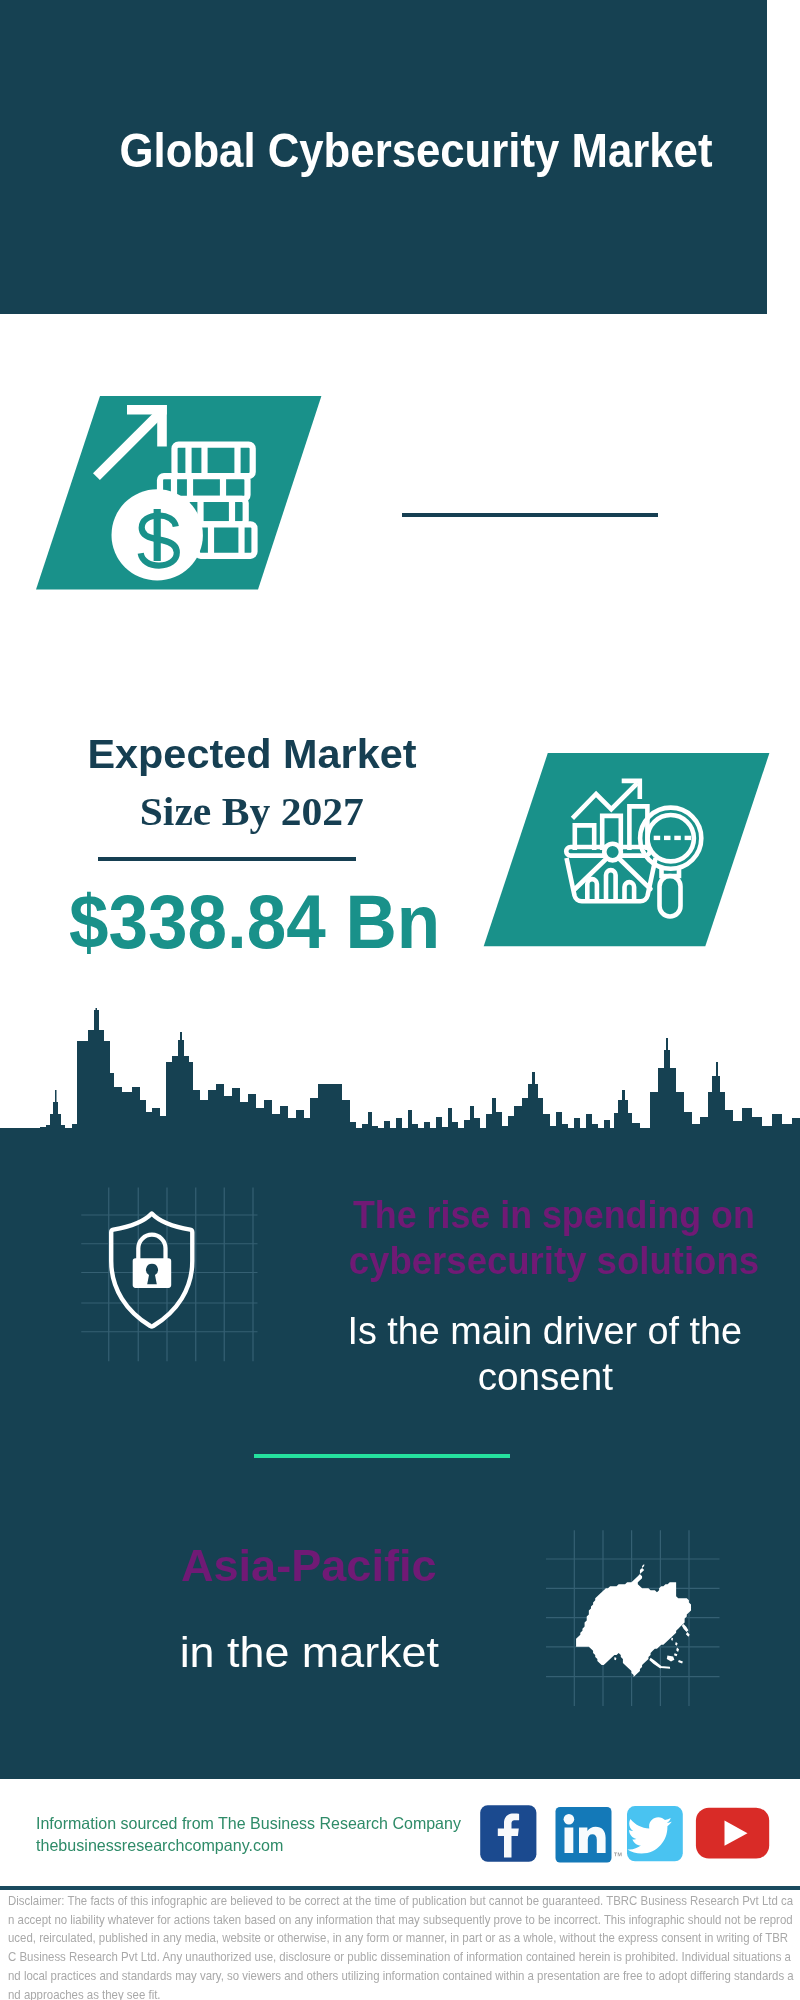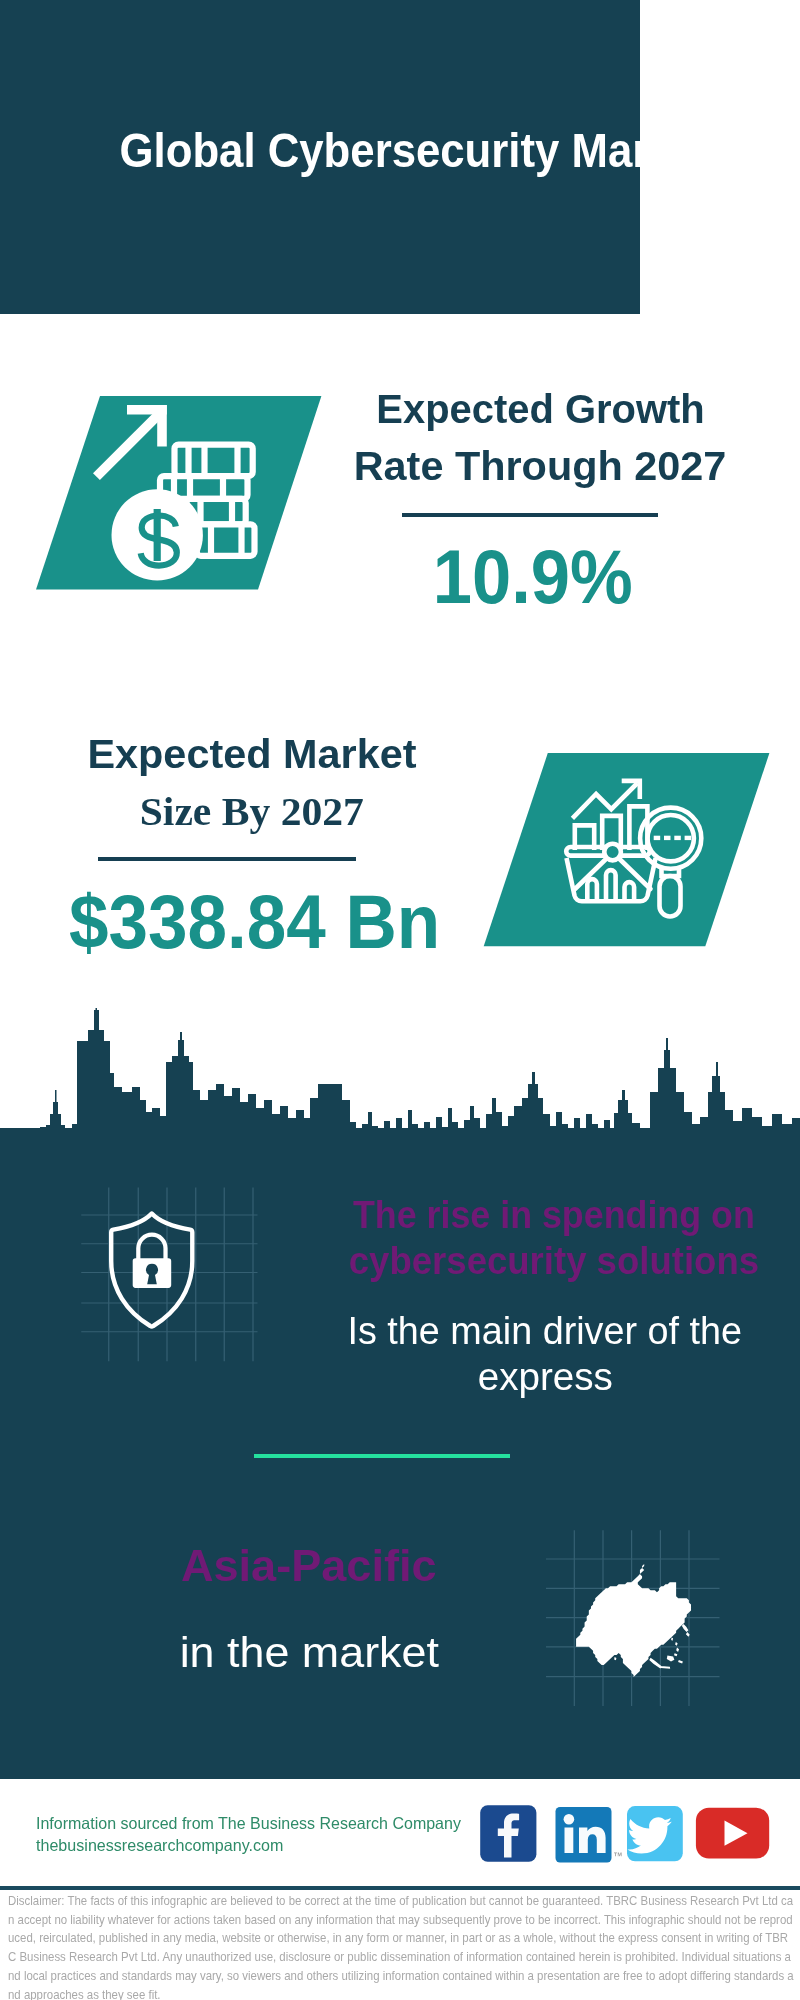--- a/index.html
+++ b/index.html
@@ -1,21 +1,21 @@
 <!DOCTYPE html>
 <html><head>
 <meta charset="utf-8">
 <style>
   * { margin:0; padding:0; box-sizing:border-box; }
   html,body { width:800px; height:2000px; }
   body { font-family:"Liberation Sans", sans-serif; background:#ffffff; overflow:hidden; }
   .page { position:relative; width:800px; height:2000px; background:#fff; overflow:hidden; }
 
   
-  .header { position:absolute; left:0; top:0; width:640px; height:314px; background:#164152; }
+  .header { position:absolute; left:0; top:0; width:767px; height:314px; background:#164152; }
   .header .title { position:absolute; left:16px; top:127px; width:800px; text-align:center;
     color:#ffffff; font-size:48px; font-weight:bold; line-height:48px;
     transform:scaleX(0.911); }
 
   .svgabs { position:absolute; }
   .txt { position:absolute; white-space:nowrap; }
   .sq { display:inline-block; transform-origin:center; }
   .sql { display:inline-block; transform-origin:left center; }
   .bold { font-weight:bold; }
   .dark { color:#163f52; }
@@ -62,29 +62,21 @@
                  c-9.6 0 -16.8 4.7 -16.8 12.2
                  c0 6.0 4.4 9.2 12.8 10.9
                  l8.5 1.8
                  c8.8 1.8 13.8 5.4 13.8 12.1
                  c0 8.1 -7.8 13.1 -17.8 13.1
                  c-9.4 0 -17.1 -4.6 -18.3 -12.3"></path>
       </g>
     </g>
   </svg>
 
-  <div class="txt" style="left:340px; top:381px; width:400px; text-align:center;">
-    <div class="bold dark" style="font-size:40px; line-height:57px;">
-      <span class="sq" style="transform:scaleX(0.998);">Expected Growth</span></div>
-    <div class="bold dark" style="font-size:40px; line-height:57px;">
-      <span class="sq" style="transform:scaleX(1.035);">Rate Through 2027</span></div>
-  </div>
   <div class="rule" style="left:402px; top:513px; width:256px; height:4px;"></div>
-  <div class="txt bold teal" style="left:333px; top:539px; width:400px; text-align:center; font-size:76px; line-height:76px;">
-    <span class="sq" style="transform:scaleX(0.928);">10.9%</span></div>
 
   <svg class="svgabs" style="left:470px; top:745px;" width="320" height="212" viewBox="0 0 320 212">
     <polygon points="77.8,8.1 299.4,8.1 235.3,201.2 13.7,201.2" fill="#19918a"></polygon>
     <g fill="none" stroke="#ffffff" stroke-width="4.6" stroke-linecap="butt" stroke-linejoin="miter">
 
       <path d="M102.4 73.3 L126.1 49.0 L141.3 64.2 L167.5 38.0"></path>
       <path d="M151.7 35.9 H169.8 V54.0"></path>
 
       <path d="M104.8 105.0 V80.4 H124.2 V105.0"></path>
       <path d="M132.2 105.0 V70.9 H150.8 V105.0"></path>
@@ -157,21 +149,21 @@
   </svg>
 
   <div class="txt" style="left:335px; top:1192px; width:420px; text-align:center;">
     <div class="bold green" style="font-size:39px; line-height:46px;">
       <span class="sq" style="transform:scaleX(0.918);">The rise in spending on</span></div>
     <div class="bold green" style="font-size:39px; line-height:46px;">
       <span class="sq" style="transform:scaleX(0.937);">cybersecurity solutions</span></div>
     <div class="white" style="font-size:39px; line-height:46px;margin-top:24px;">
       <span class="sq" style="transform:scaleX(0.968);">Is the main driver of the</span></div>
     <div class="white" style="font-size:39px; line-height:46px;">
-      <span class="sq" style="transform:scaleX(0.99);">express</span></div>
+      <span class="sq" style="transform:scaleX(0.99);">consent</span></div>
   </div>
 
   <div style="position:absolute; left:254px; top:1454px; width:256px; height:4px; background:#25e09e;"></div>
 
   <svg class="svgabs" style="left:543px; top:1516px;" width="195" height="205" viewBox="0 0 195 205">
     <g stroke="#3b6679" stroke-width="1.2" opacity="0.85">
       <path d="M31.3,14.3 V190 M60,14.3 V190 M88.6,14.3 V190 M117.4,14.3 V190 M146,14.3 V190"></path>
       <path d="M3,43 H176.5 M3,72.3 H176.5 M3,101.6 H176.5 M3,130.9 H176.5 M3,160.6 H176.5"></path>
     </g>
     <g fill="#ffffff" transform="translate(32,47) scale(1.20,1.12)">

